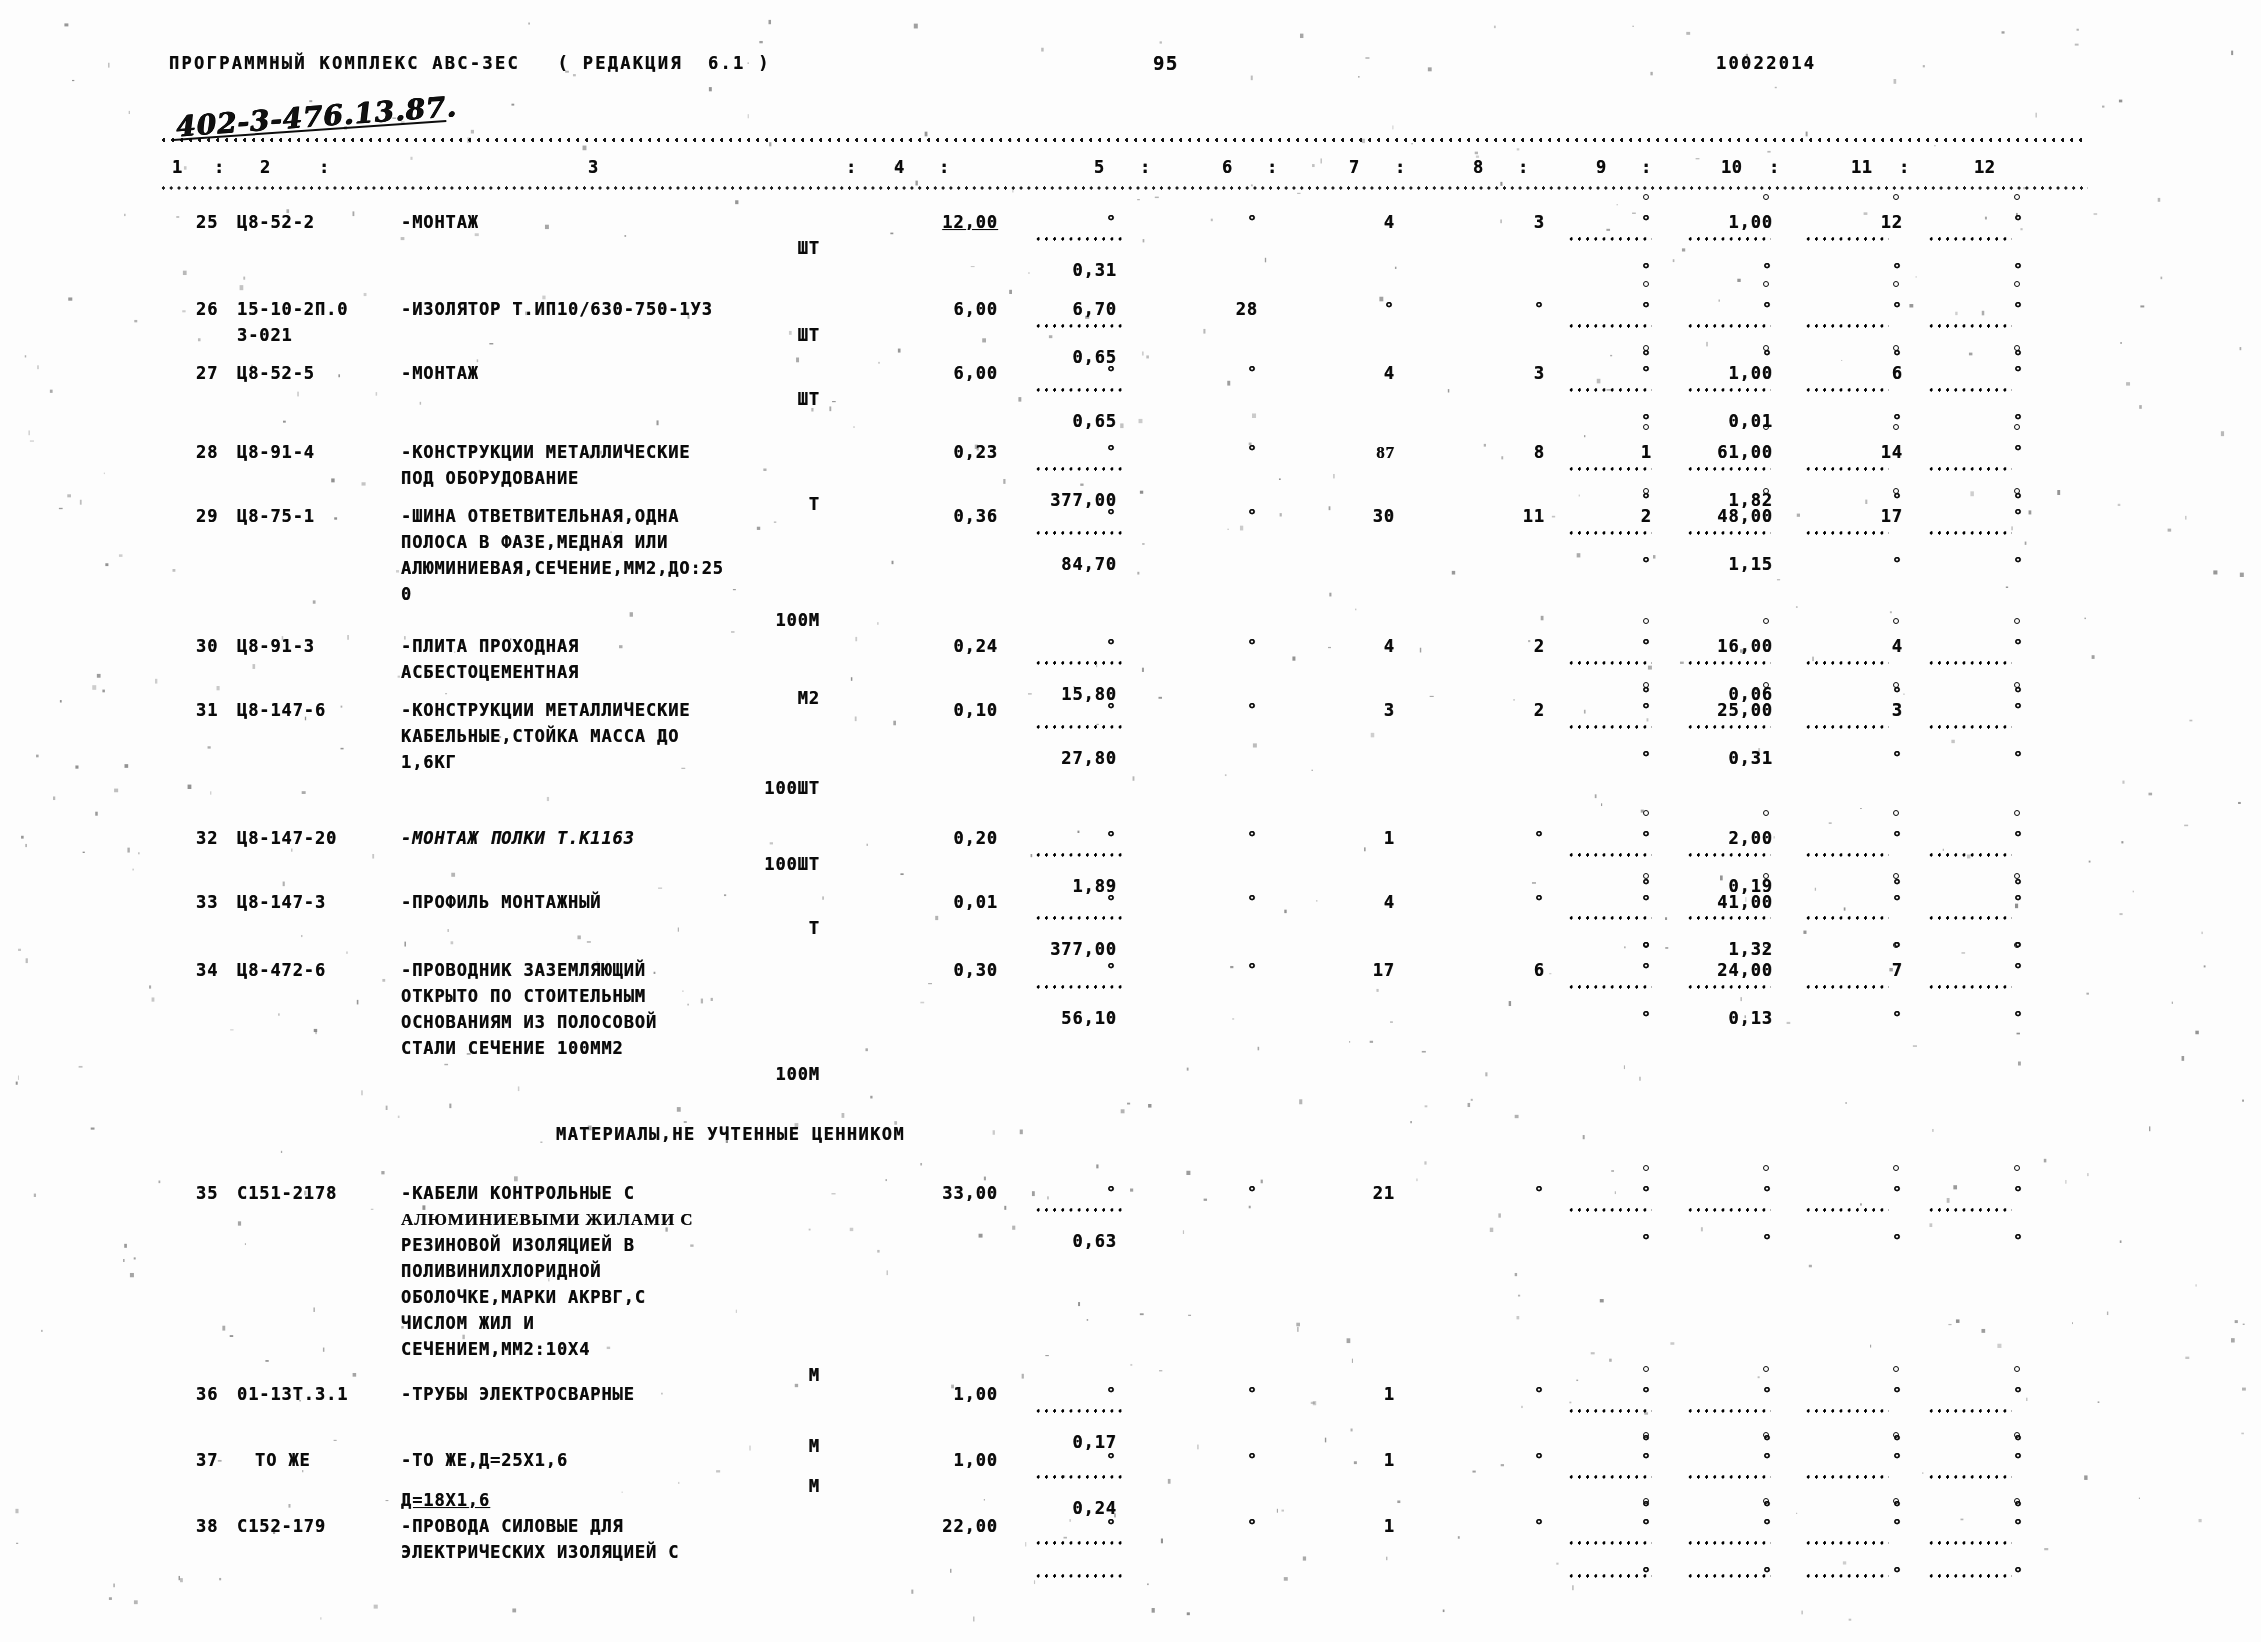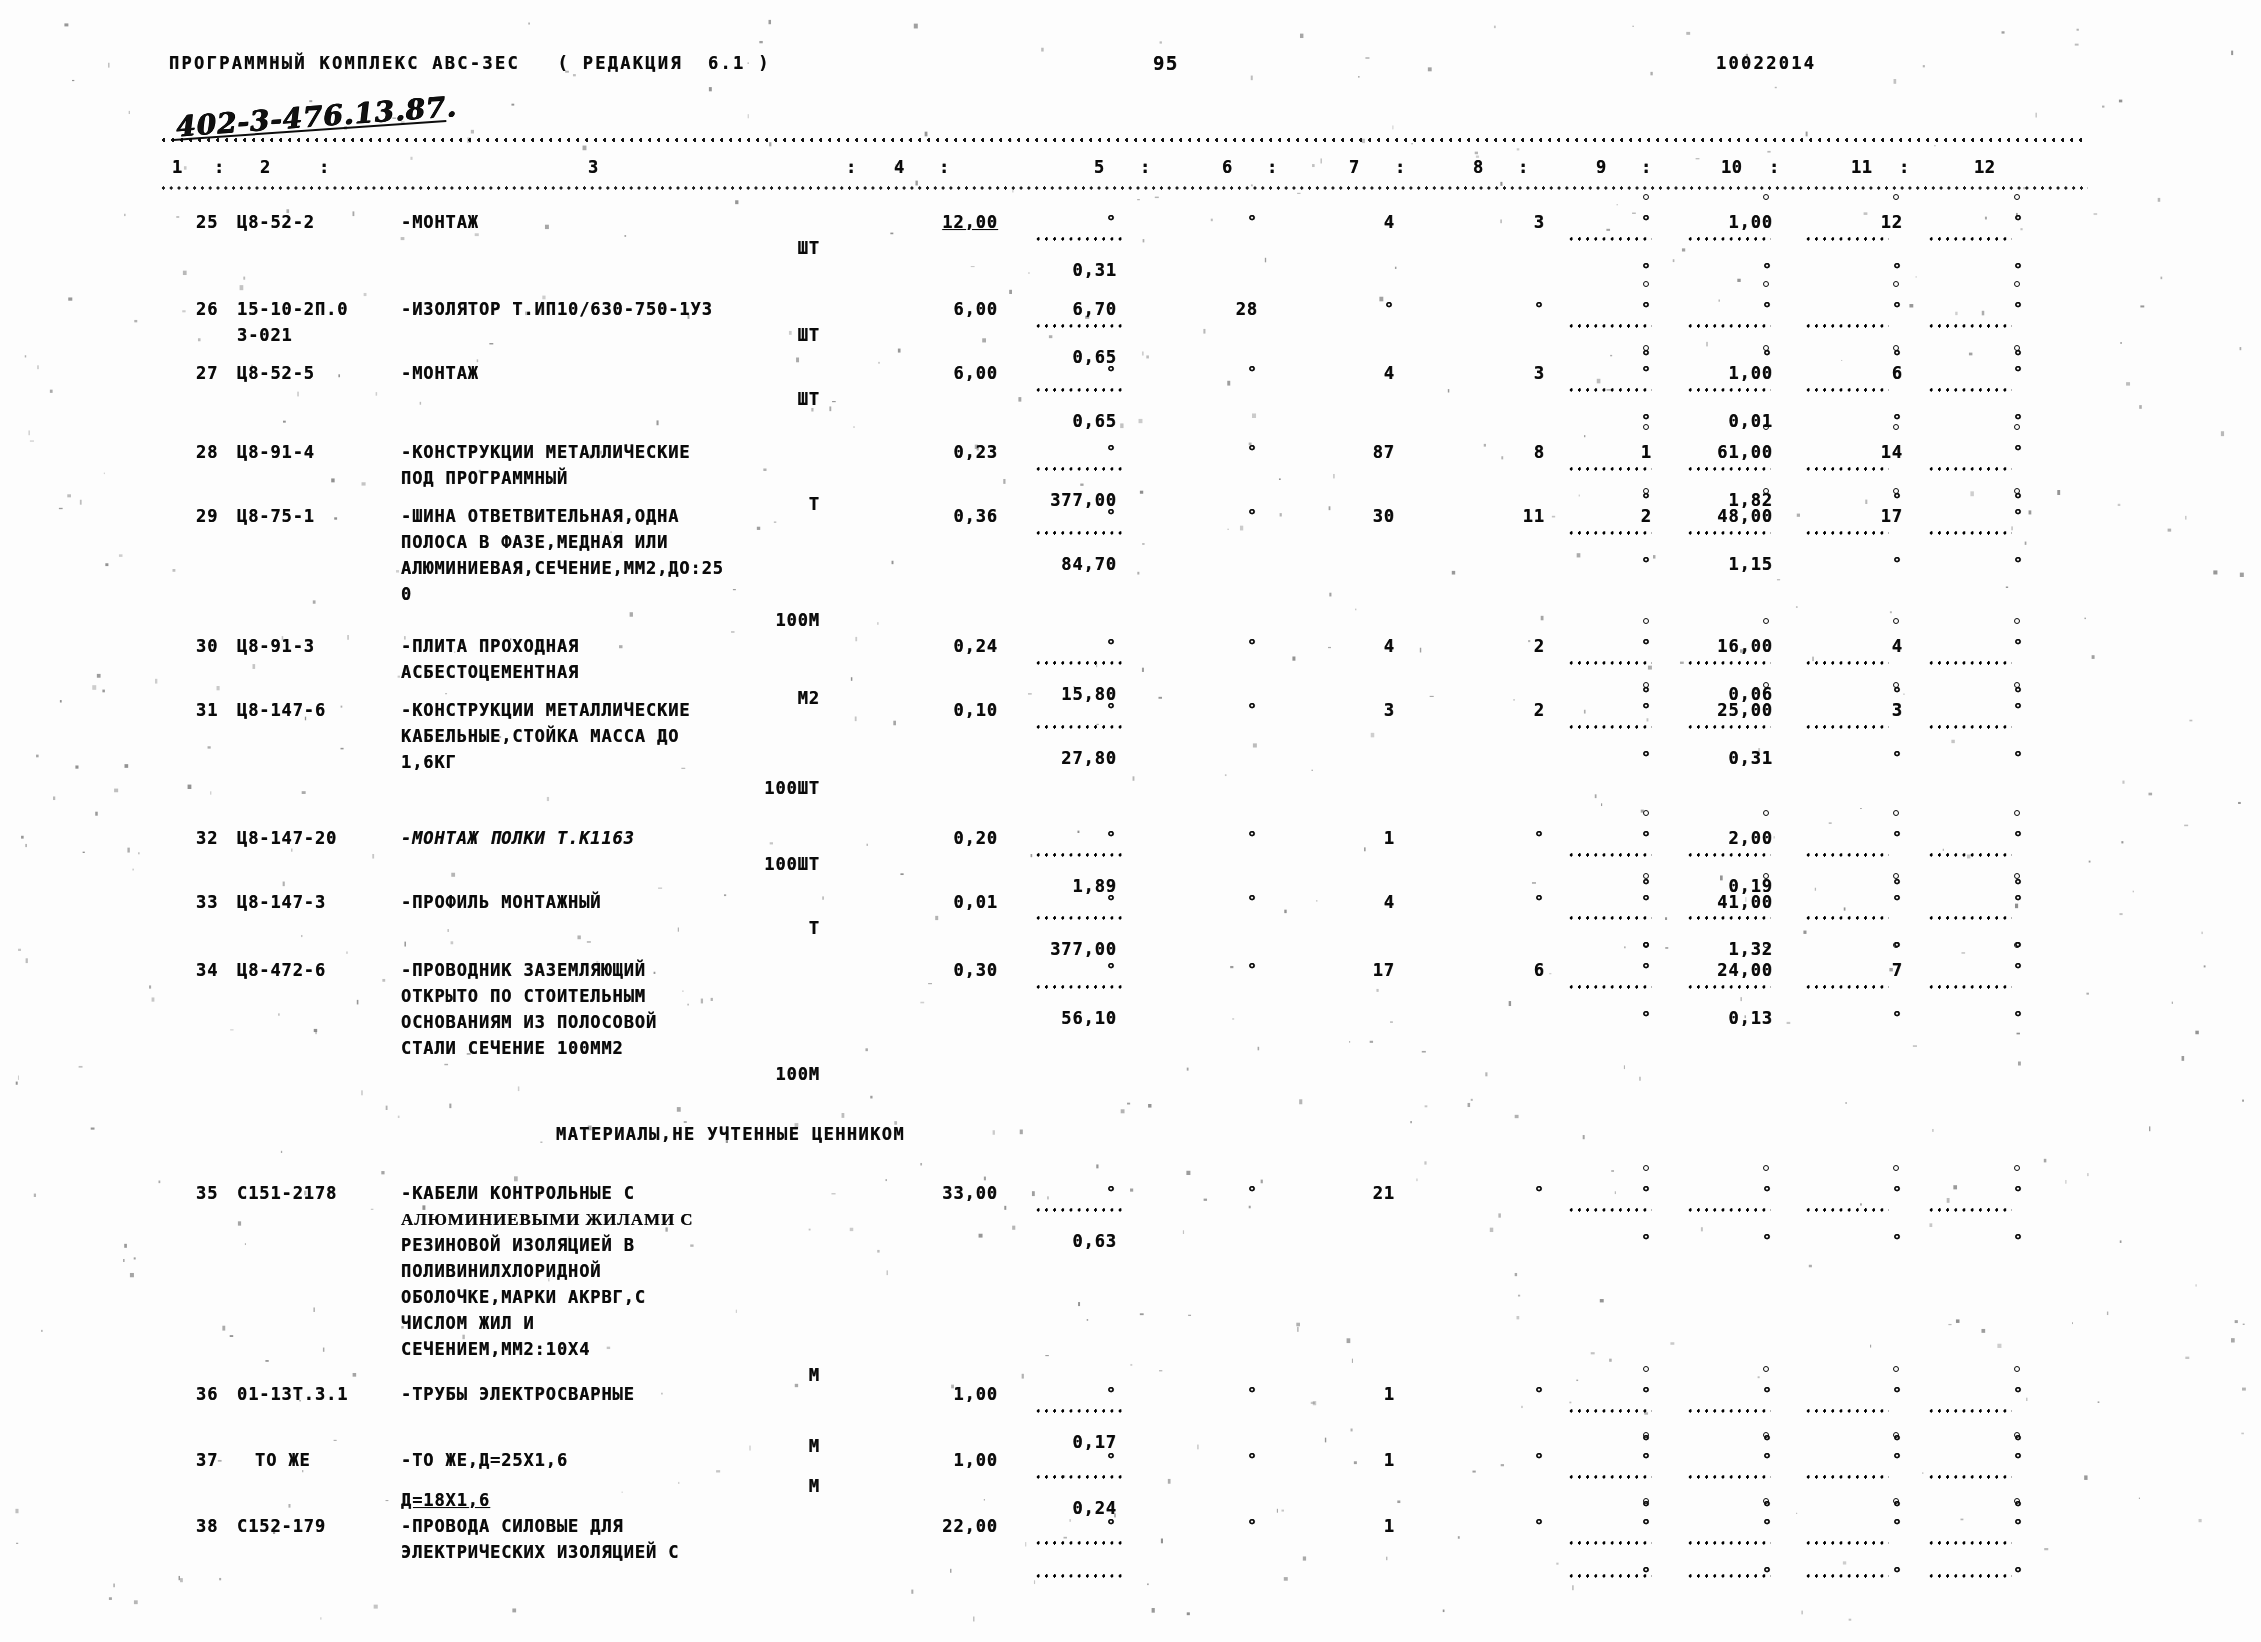--- a/index.html
+++ b/index.html
@@ -210,26 +210,26 @@
       <div class="dashgrp" style="left: 1805px; top: 387px; width: 84px;"></div>
       <div class="dashgrp" style="left: 1928px; top: 387px; width: 84px;"></div>
       <div class="t body" style="left: auto; top: 413px; right: 1144px; letter-spacing: 0.9px;">0,65</div>
       <div class="t body" style="left: auto; top: 413px; right: 488px; letter-spacing: 0.9px;">0,01</div>
       <div class="t body" style="left: auto; top: 413px; right: 609px; letter-spacing: 0.9px;">°</div>
       <div class="t body" style="left: auto; top: 413px; right: 358px; letter-spacing: 0.9px;">°</div>
       <div class="t body" style="left: auto; top: 413px; right: 237px; letter-spacing: 0.9px;">°</div>
       <div class="t body" style="left: 196px; top: 444px; letter-spacing: 0.9px;">28</div>
       <div class="t body" style="left: 237px; top: 444px; letter-spacing: 0.9px;">Ц8-91-4</div>
       <div class="t body" style="left: 401px; top: 444px; letter-spacing: 0.9px;">-КОНСТРУКЦИИ МЕТАЛЛИЧЕСКИЕ</div>
-      <div class="t body" style="left: 401px; top: 470px; letter-spacing: 0.9px;">ПОД ПРОГРАММНЫЙ</div>
+      <div class="t body" style="left: 401px; top: 470px; letter-spacing: 0.9px;">ПОД ОБОРУДОВАНИЕ</div>
       <div class="t body" style="left: auto; top: 496px; right: 1441px; letter-spacing: 0.9px;">Т</div>
       <div class="t body" style="left: auto; top: 444px; right: 1263px; letter-spacing: 0.9px;">0,23</div>
       <div class="t body" style="left: auto; top: 444px; right: 1144px; letter-spacing: 0.9px;">°</div>
       <div class="t body" style="left: auto; top: 444px; right: 1003px; letter-spacing: 0.9px;">°</div>
-      <div class="t body" style="left: auto; top: 444px; right: 866px; letter-spacing: 0.9px;">87</div>
+      <div class="t body" style="left: auto; top: 444px; right: 866px; letter-spacing: 0.9px; font-family: Liberation Serif, serif;">87</div>
       <div class="t body" style="left: auto; top: 444px; right: 716px; letter-spacing: 0.9px;">8</div>
       <div class="t body" style="left: auto; top: 444px; right: 609px; letter-spacing: 0.9px;">1</div>
       <div class="t body" style="left: auto; top: 444px; right: 488px; letter-spacing: 0.9px;">61,00</div>
       <div class="t body" style="left: auto; top: 444px; right: 358px; letter-spacing: 0.9px;">14</div>
       <div class="t body" style="left: auto; top: 444px; right: 237px; letter-spacing: 0.9px;">°</div>
       <div class="dot" style="left: 1643px; top: 424px;"></div>
       <div class="dot" style="left: 1763px; top: 424px;"></div>
       <div class="dot" style="left: 1893px; top: 424px;"></div>
       <div class="dot" style="left: 2014px; top: 424px;"></div>
       <div class="dashgrp" style="left: 1035px; top: 466px; width: 87px;"></div>

